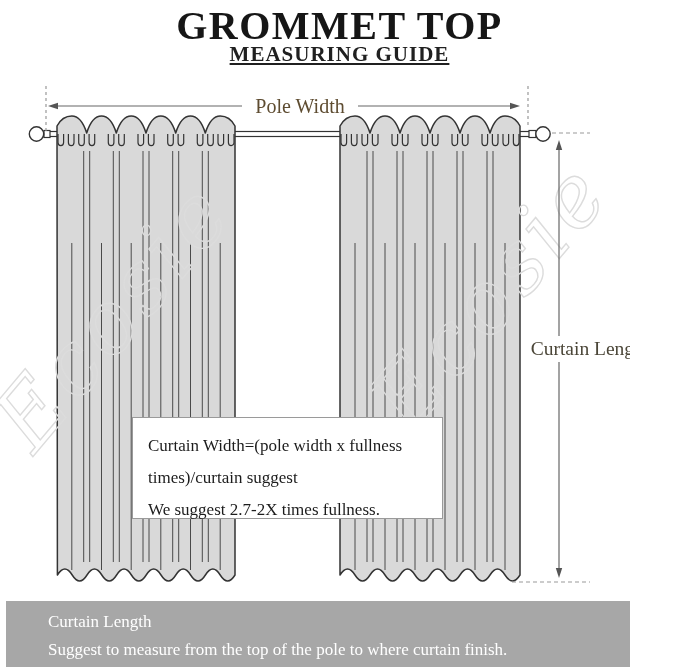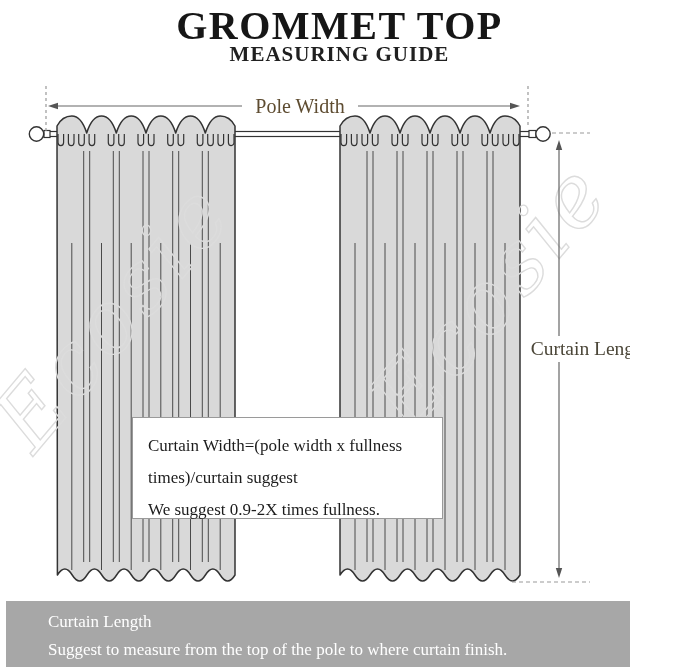--- a/index.html
+++ b/index.html
@@ -1,21 +1,21 @@
 <!DOCTYPE html>
 <html><head>
 <meta charset="utf-8">
 <style>
   html,body{margin:0;padding:0;background:#ffffff;}
   #stage{position:relative;width:630px;height:672px;background:#fff;overflow:hidden;
          font-family:"Liberation Serif",serif;}
   .title{position:absolute;top:2px;left:0;width:679px;text-align:center;
          font-size:40px;font-weight:700;letter-spacing:1.5px;color:#161616;}
   .subtitle{position:absolute;top:42px;left:0;width:679px;text-align:center;
-         font-size:21px;font-weight:700;letter-spacing:1px;color:#202020;}
+         font-size:21px;font-weight:700;letter-spacing:1px;color:#202020;text-decoration:underline;}
   svg{position:absolute;top:0;left:0;}
   svg text{font-family:"Liberation Serif",serif;}
   .wm{font-style:italic;font-family:"DejaVu Serif",serif;letter-spacing:5px;}
   .info-box{position:absolute;left:132px;top:417px;width:311px;height:102px;
          background:#ffffff;border:1px solid #9a9a9a;box-sizing:border-box;
          padding:12px 0 0 15px;}
   .info-box p{margin:0;font-size:17px;line-height:32px;color:#1c1c1c;white-space:nowrap;}
   .footer{position:absolute;left:6px;top:601px;width:666px;height:66px;
          background:#a7a7a7;box-sizing:border-box;padding:7px 0 0 42px;}
   .footer p{margin:0;font-size:17px;line-height:28px;color:#ffffff;white-space:nowrap;}
@@ -70,21 +70,21 @@
       <polygon points="559,140 555.8,150 562.2,150" fill="#555"></polygon>
       <polygon points="559,578 555.8,568 562.2,568" fill="#555"></polygon>
       <rect x="528" y="336" width="126" height="26" fill="#ffffff"></rect>
       <text x="590" y="355" text-anchor="middle" font-size="19.5" fill="#4b4638">Curtain Length</text>
     </g>
   </svg>
 
   <div class="info-box">
     <p>Curtain Width=(pole width x fullness</p>
     <p>times)/curtain suggest</p>
-    <p>We suggest 0.9-2X times fullness.</p>
+    <p>We suggest 2.7-2X times fullness.</p>
   </div>
 
   <div class="footer">
     <p>Curtain Length</p>
     <p>Suggest to measure from the top of the pole to where curtain finish.</p>
   </div>
 
 </div>
 
 </body></html>

